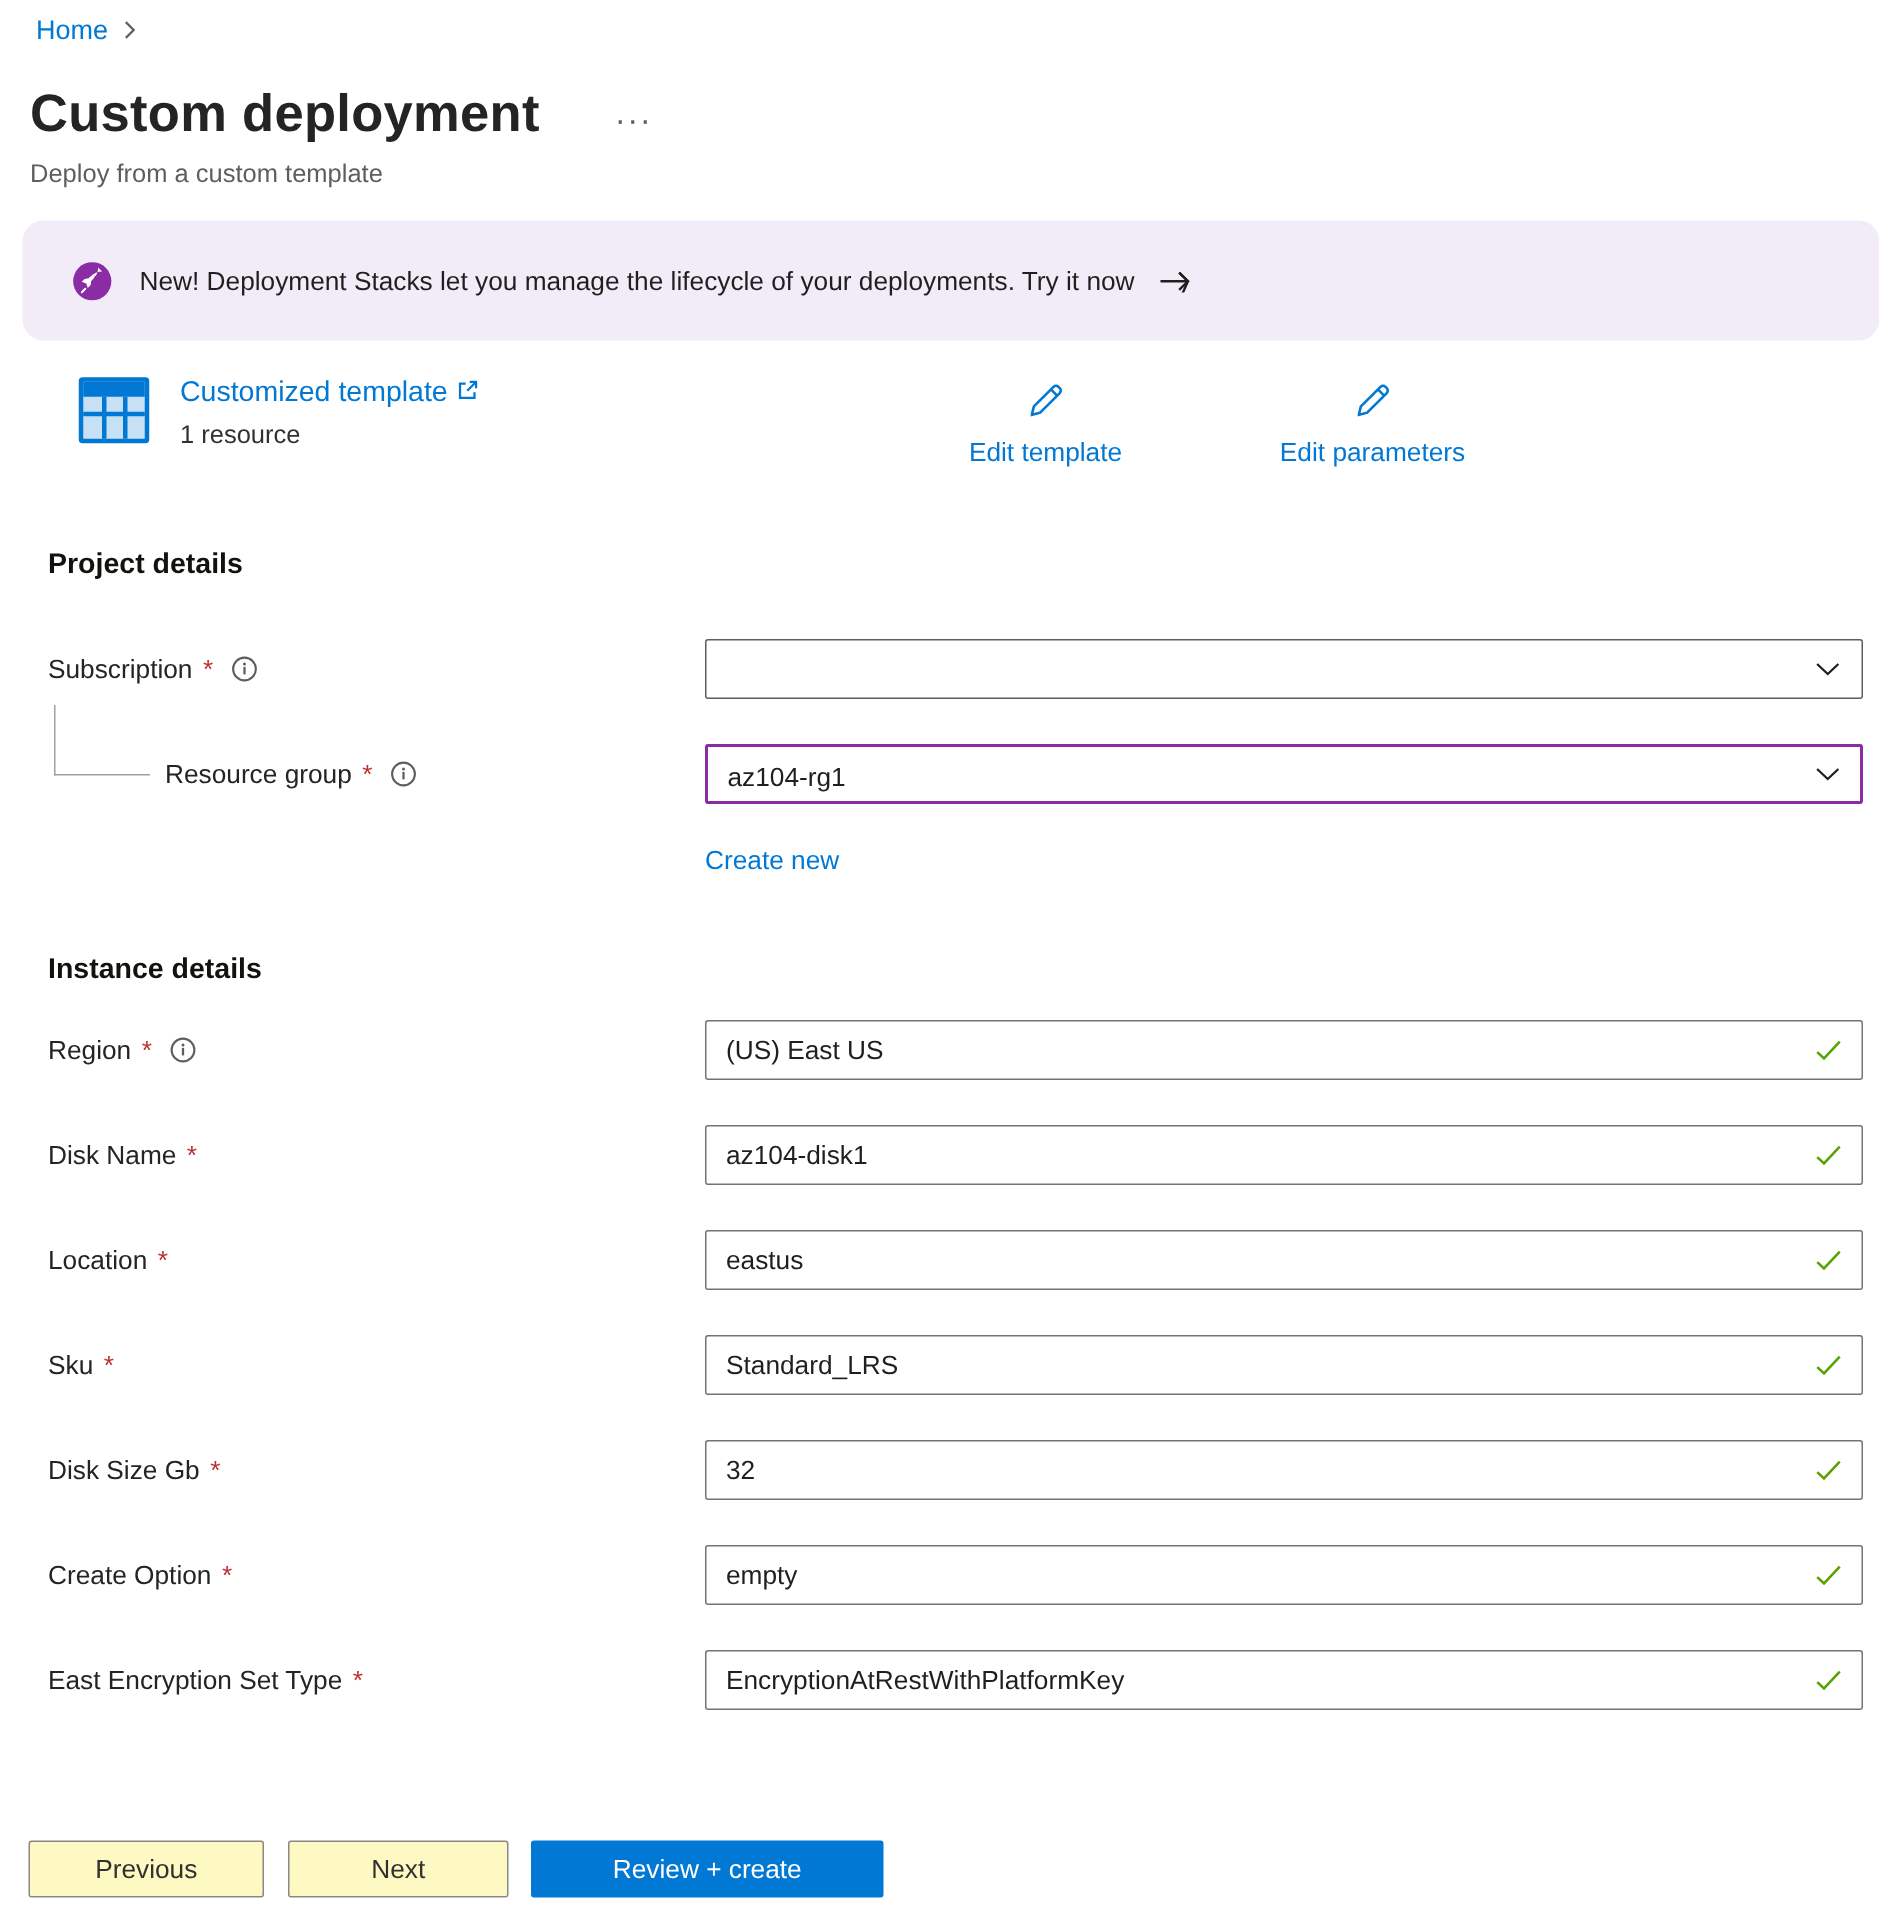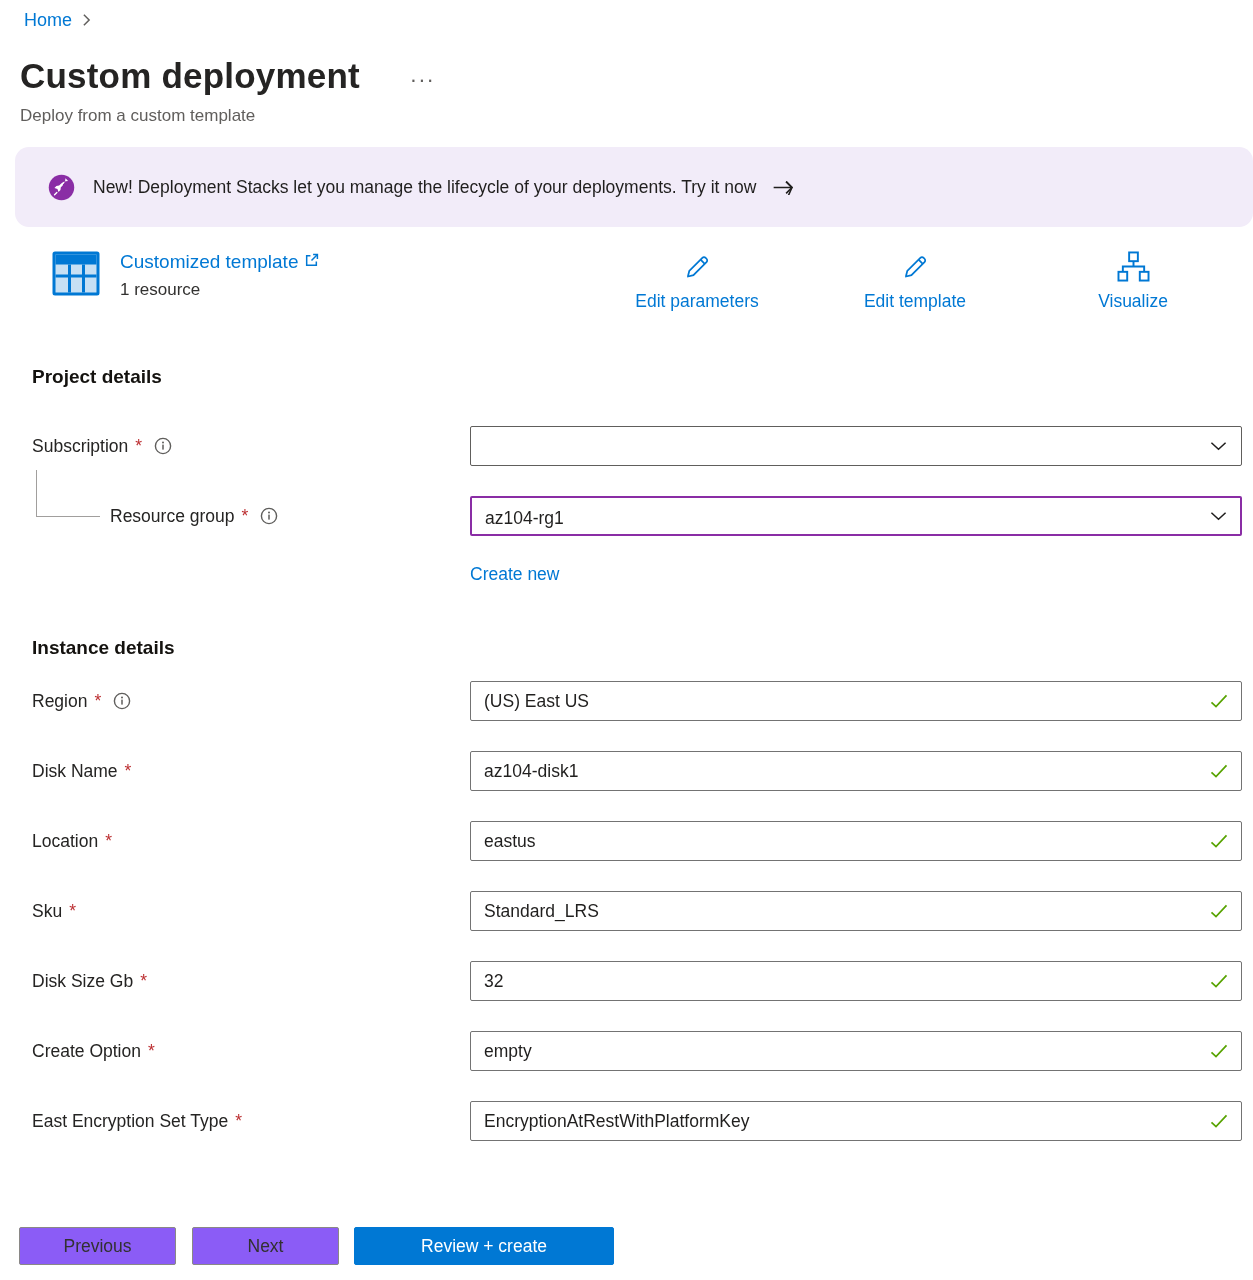--- a/index.html
+++ b/index.html
@@ -99,25 +99,25 @@
     height: 68px; background: #fff;
     display: flex; align-items: center;
     padding-left: 19px;
   }
   .btn {
     height: 38px; border-radius: 2px;
     font-size: 17.5px; font-family: "Liberation Sans", sans-serif;
     display: inline-flex; align-items: center; justify-content: center;
     cursor: pointer;
   }
-  .btn-secondary { background: #8b5cf6; border: 1px solid #8a8886; color: #323130; }
+  .btn-secondary { background: #fef9c3; border: 1px solid #8a8886; color: #323130; }
   .btn-primary { background: #0078d4; border: 1px solid #0078d4; color: #fff; }
   .btn-previous { width: 157px; }
   .btn-next { width: 147px; margin-left: 16px; }
-  .btn-review { width: 260px; margin-left: 15px; }
+  .btn-review { width: 235px; margin-left: 15px; }
 </style>
 </head>
 <body>
 
 <div class="page">
   <div class="content">
 
     <div class="breadcrumb">
       <a>Home</a>
       <span class="sep">
@@ -175,41 +175,30 @@
         <div class="template-count">1 resource</div>
       </div>
       <div class="template-actions">
         <a class="t-action">
           <span style="display:inline-flex;">
             <svg viewBox="0 0 32 32" width="31" height="31" fill="none" stroke="#0078d4" stroke-width="1.8">
               <path d="M6.2 25.8l1.3-5.2L21 7.1a2.4 2.4 0 013.4 0l.9.9a2.4 2.4 0 010 3.4L11.8 24.9l-5.6 1.4z"></path>
               <path d="M19.2 8.9l4.3 4.3"></path>
             </svg>
           </span>
-          <span>Edit parameters</span>
+          <span>Edit template</span>
         </a>
         <a class="t-action">
           <span style="display:inline-flex;">
             <svg viewBox="0 0 32 32" width="31" height="31" fill="none" stroke="#0078d4" stroke-width="1.8">
               <path d="M6.2 25.8l1.3-5.2L21 7.1a2.4 2.4 0 013.4 0l.9.9a2.4 2.4 0 010 3.4L11.8 24.9l-5.6 1.4z"></path>
               <path d="M19.2 8.9l4.3 4.3"></path>
             </svg>
           </span>
-          <span>Edit template</span>
-        </a>
-        <a class="t-action">
-          <span style="display:inline-flex;">
-            <svg viewBox="0 0 34 32" width="33" height="31" fill="none" stroke="#0078d4" stroke-width="2">
-              <rect x="12.5" y="1.5" width="9" height="9"></rect>
-              <rect x="1.5" y="21.5" width="9" height="9"></rect>
-              <rect x="23.5" y="21.5" width="9" height="9"></rect>
-              <path d="M17 10.5v5.5M6 21.5V16h22v5.5"></path>
-            </svg>
-          </span>
-          <span>Visualize</span>
+          <span>Edit parameters</span>
         </a>
       </div>
     </div>
 
     <div class="section-heading heading-project">Project details</div>
 
     <div class="form-project">
       
       <div class="field-row">
         <div class="field-label">

